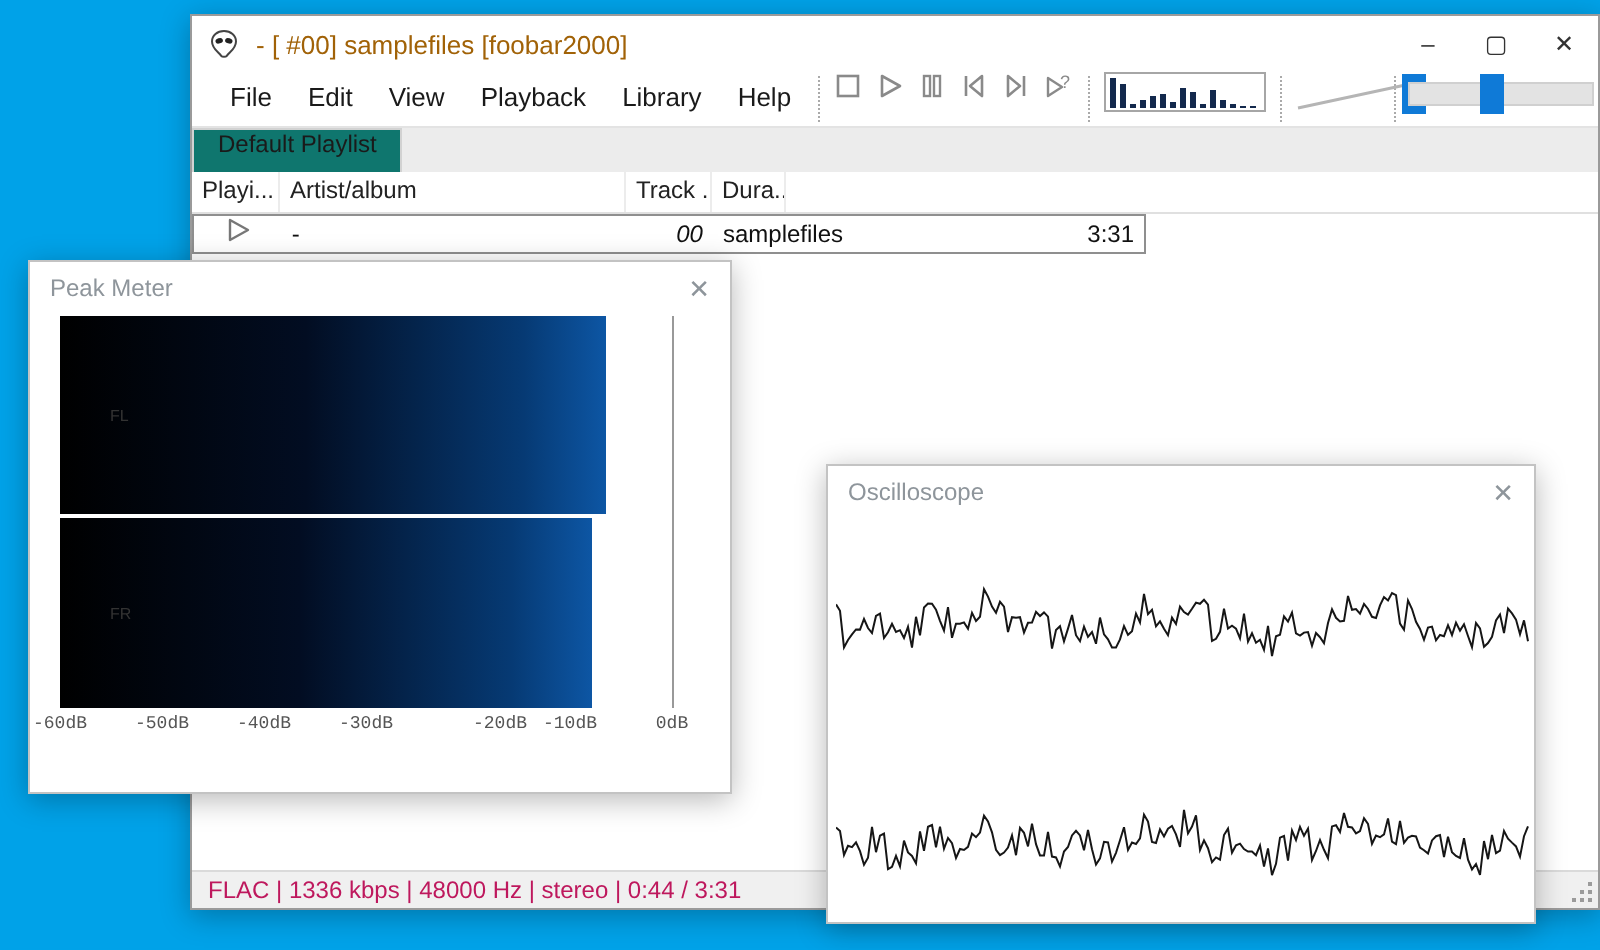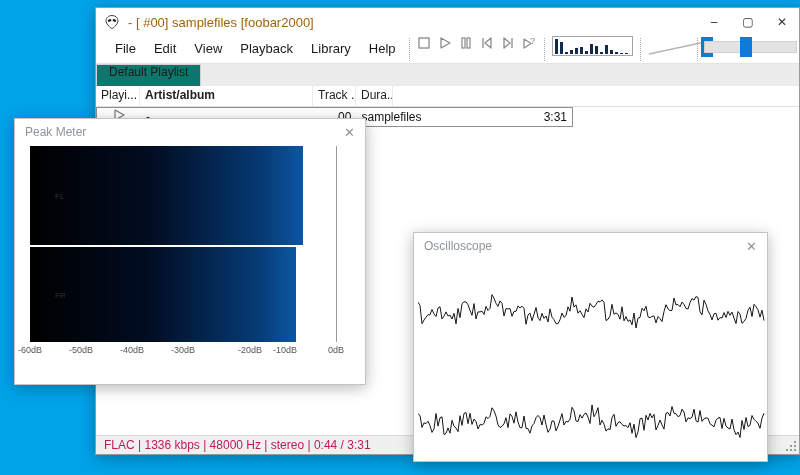--- a/index.html
+++ b/index.html
@@ -48,29 +48,29 @@
   .al-right{justify-content:flex-end;text-align:right;}
   .playlist-body{background:#fff;}
   .statusbar{position:absolute;left:0;right:0;bottom:0;height:19px;background:#f0f0f0;
     border-top:1px solid #dadada;display:flex;align-items:center;padding-left:8px;box-sizing:border-box;}
   .statusbar .status-text{font-size:12px;color:#be185d;}
   .resize-grip{position:absolute;right:2px;bottom:2px;}
   
   .util-titlebar{height:26px;display:flex;align-items:center;padding:0 10px;}
   .util-title{font-size:12px;color:#8e959b;flex:1 1 auto;}
   .util-close{font-size:13px;color:#8e959b;width:20px;text-align:right;}
-  #peak-window{left:14px;top:118px;width:352px;height:267px;border:1px solid #c3c3c3;}
+  #peak-window{left:14px;top:130px;width:352px;height:267px;border:1px solid #c3c3c3;}
   #pm-meter{position:absolute;left:0;top:27px;right:0;}
   .pm-channel{position:relative;margin-left:15px;margin-bottom:2px;}
   .pm-channel .pm-label{position:absolute;left:-11px;top:50%;transform:translateY(-50%);
     font-size:8px;color:#333;padding-left:36px;}
   .pm-bar{height:100%;background:linear-gradient(90deg,#000 0%,#020d22 45%,#063a74 85%,#0d56a4 100%);}
   #pm-zeroline{position:absolute;left:321px;top:27px;width:1px;height:196px;background:#999;}
   #pm-scale{position:absolute;left:0;top:226px;right:0;height:12px;}
-  #pm-scale .tick{position:absolute;transform:translateX(-50%);font-size:9px;color:#555;white-space:nowrap;}
+  #pm-scale .tick{position:absolute;transform:translateX(-50%);font-size:9px;color:#555;white-space:nowrap;font-family:Liberation Mono, monospace;}
   #osc-window{left:413px;top:232px;width:355px;height:230px;border:1px solid #c3c3c3;}
   #osc-svg{position:absolute;left:4px;top:30px;}
 </style>
 </head>
 <body>
 
 <div class="window" id="main-window">
 
   <div class="titlebar">
     <svg class="app-icon" viewBox="0 0 16 16">
@@ -171,32 +171,32 @@
   </div>
 
   <div class="tabbar">
     <div class="tab">
       <span>Default Playlist</span>
     </div>
   </div>
 
   <div class="plheader" id="plheader">
       <div class="hcell" style="width: 44px;">Playi...</div>
-      <div class="hcell" style="width: 173px; font-weight: bold;">Artist/album</div>
+      <div class="hcell" style="width: 173px;">Artist/album</div>
       <div class="hcell al-right" style="width: 43px;">Track ...</div>
       <div class="hcell" style="width: 37px;">Dura...</div>
     </div>
   <div class="plrow" id="plrow" style="width:477px;">
       <div class="rcell" style="width: 44px; justify-content: center;">
         <span><svg width="14" height="14">
             <polygon points="3,2 12,7 3,12" fill="none" stroke="#777" stroke-width="1.2" stroke-linejoin="round"></polygon>
           </svg></span>
       </div>
       <div class="rcell" style="width: 173px;">-</div>
-      <div class="rcell al-right" style="width: 43px;">00</div>
+      <div class="rcell al-right" style="width: 43px; font-style: italic;">00</div>
       <div class="rcell" style="width: 179px;">samplefiles</div>
       <div class="rcell al-right" style="width: 37px;">3:31</div>
     </div>
   <div class="playlist-body" style="height:292px;"></div>
 
   <div class="statusbar">
     <span class="status-text">FLAC | 1336 kbps | 48000 Hz | stereo | 0:44 / 3:31</span>
     <svg class="resize-grip" width="11" height="11">
       <g fill="#9b9b9b">
         <rect x="8" y="0" width="2" height="2"></rect>

